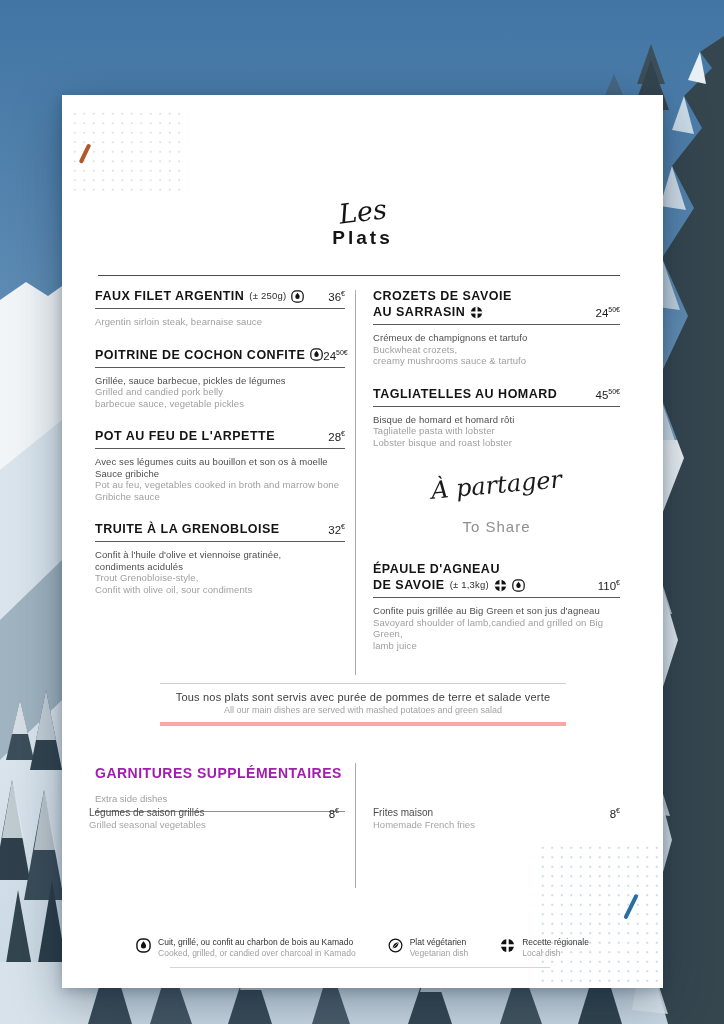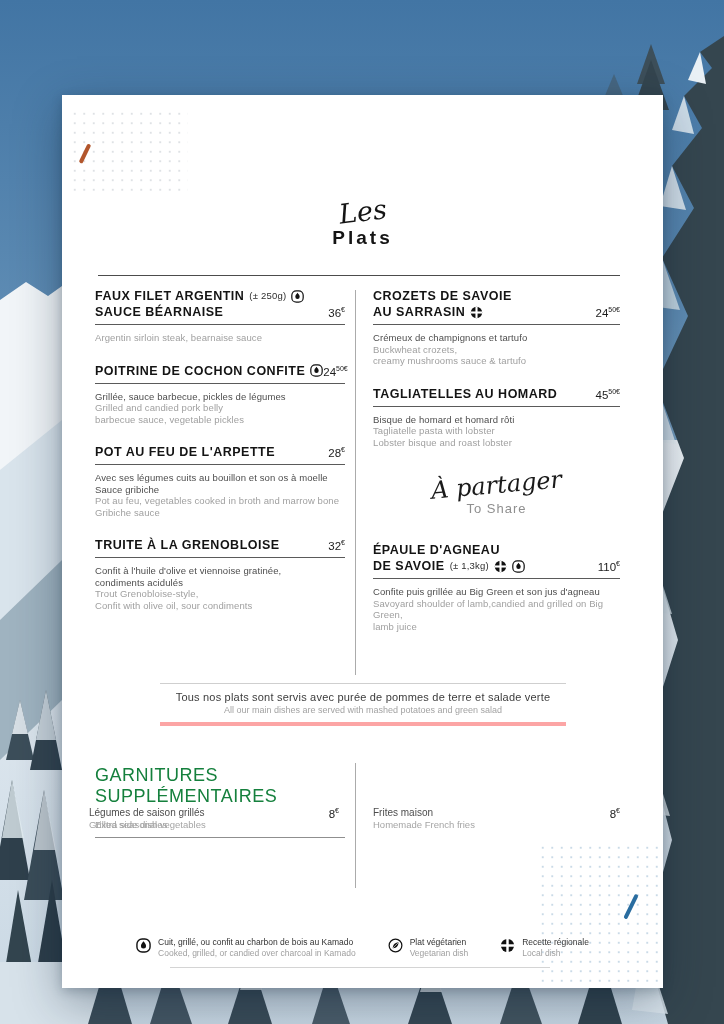--- a/index.html
+++ b/index.html
@@ -51,32 +51,32 @@
   .price { font-size:11.5px; color:#1c1c1c; white-space:nowrap; padding-bottom:1px; }
   .price sup { font-size:7px; }
   .rule { height:1px; background:#5a5a5a; margin-top:4px; }
   .desc { margin-top:7px; font-size:9.5px; line-height:11.5px; letter-spacing:.1px; }
   .desc .fr { color:#4d4d4d; }
   .desc .en { color:#a0a0a0; }
 
   
   .share { text-align:center; margin-top:22px; margin-bottom:4px; }
   .share-script { font-size:24px; line-height:30px; display:inline-block; transform:rotate(-5deg); color:#1a1a1a; }
-  .share-sub { font-size:13px; letter-spacing:1px; color:#8f8f8f; margin-top:1px; }
+  .share-sub { font-size:15px; letter-spacing:1px; color:#8f8f8f; margin-top:18px; }
   .item-late { margin-top:26px; }
 
   
   .note-block { position:absolute; left:98px; top:588px; width:406px; text-align:center;
     border-top:1px solid #cfcfcf; border-bottom:4px solid #fca5a5; padding:7px 0; }
   .note-fr { font-size:11px; color:#3c3c3c; letter-spacing:.2px; }
   .note-en { font-size:9px; color:#a3a3a3; margin-top:2px; }
 
   
   .sides-head { position:absolute; left:33px; top:670px; width:250px; }
-  .sides-title { font-size:18px; font-weight:normal; letter-spacing:.5px; color:#15803d; }
+  .sides-title { font-size:14px; font-weight:bold; letter-spacing:.5px; color:#a21caf; }
   .sides-sub { font-size:9.5px; color:#9f9f9f; margin-top:12px; }
   .sides-rule { height:1px; background:#8f8f8f; margin-top:7px; }
   .side-item { position:absolute; top:712px; display:flex; justify-content:space-between; align-items:flex-start; }
   .side-item-left { left:27px; width:250px; }
   .side-item-right { left:311px; width:247px; }
   .side-names .fr { font-size:10px; color:#4d4d4d; line-height:12px; }
   .side-names .en { font-size:9.5px; color:#a5a5a5; line-height:11.5px; }
 
   
   .legend { position:absolute; left:0; right:0; top:842px; display:flex; justify-content:center;
@@ -166,23 +166,20 @@
           <div class="tline">
             <span>FAUX FILET ARGENTIN</span>
             <span class="note">(± 250g)</span>
             <span class="ic">
               <svg viewBox="0 0 16 16">
                   <rect x="1" y="1" width="14" height="14" rx="5.5" fill="none" stroke="#111" stroke-width="1.5"></rect>
                   <path d="M8 3.4 C9.6 5.4 10.7 6.7 10.7 8.4 a2.7 2.7 0 0 1 -5.4 0 C5.3 6.7 6.4 5.4 8 3.4 Z" fill="#111"></path>
                 </svg>
             </span>
           </div>
-          <div class="tline">
-              <span>SAUCE BÉARNAISE</span>
-            </div>
         </div>
         <div class="price"><span>36</span><sup>€</sup></div>
       </div>
       <div class="rule"></div>
       <div class="desc">
         <div class="en">
             <div>Argentin sirloin steak, bearnaise sauce</div>
           </div>
       </div>
     </article>

